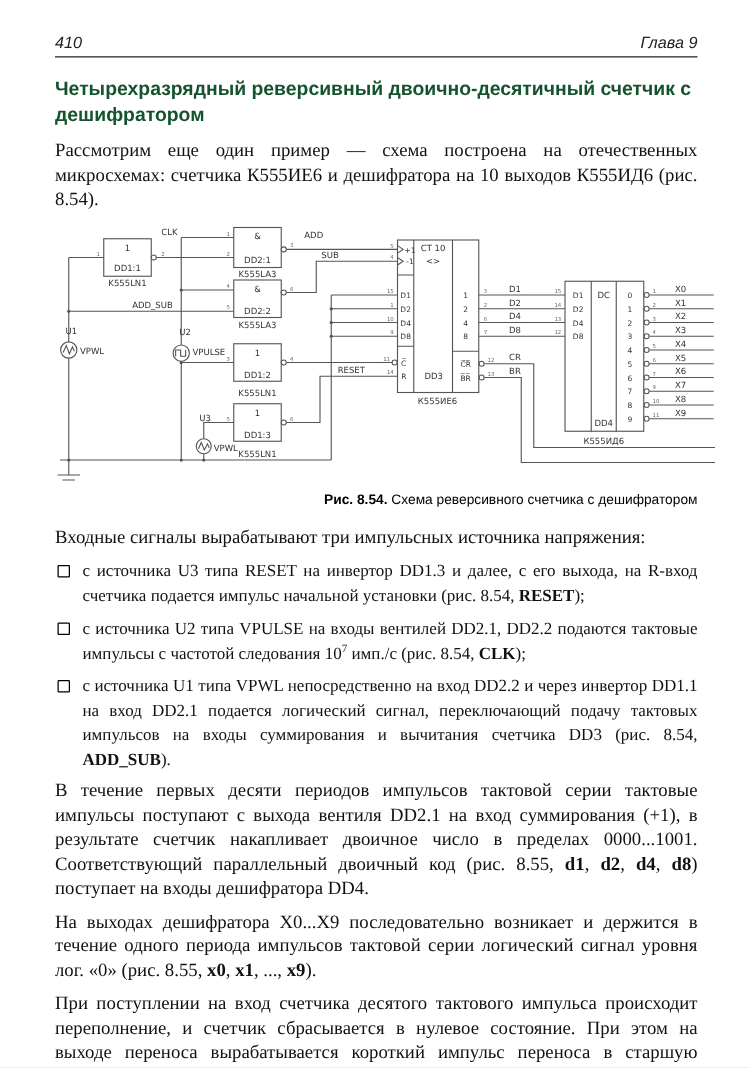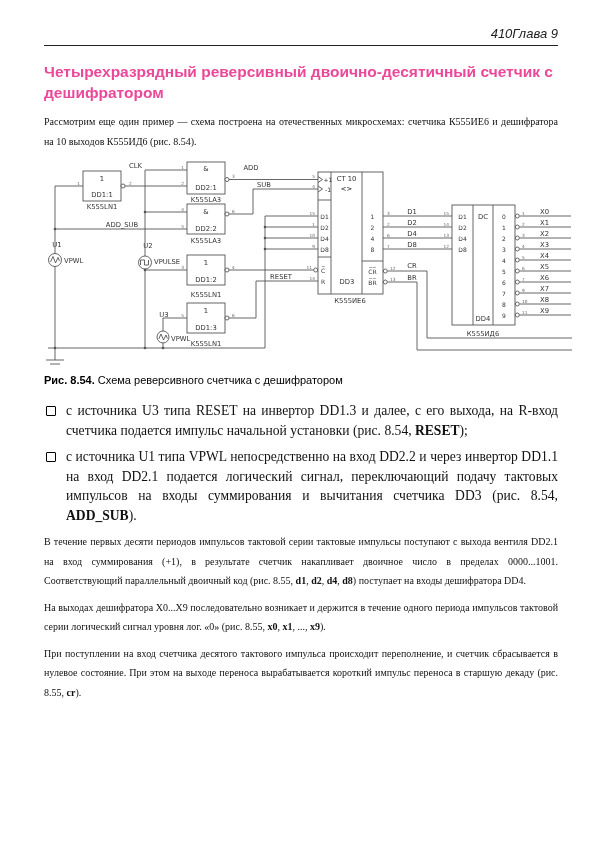--- a/index.html
+++ b/index.html
@@ -1,31 +1,31 @@
 <!DOCTYPE html>
 <html><head>
 <meta charset="utf-8">
 <style>
   html,body{margin:0;padding:0;background:#e8e8e8;}
   .page{
     width:600px;height:854px;box-sizing:border-box;
     padding:26px 42px 0 44px;background:#ffffff;margin:0 auto;
     font-family:"Liberation Serif",serif;color:#111;overflow:hidden;
   }
-  .hdr{display:flex;justify-content:flex-end;align-items:flex-end;
+  .hdr{display:flex;justify-content:space-between;align-items:flex-end;
     font:italic 13px "Liberation Sans",sans-serif;color:#222;
     padding-bottom:4px;border-bottom:1.5px solid #222;}
   h1{font-family:"Liberation Sans",sans-serif;font-weight:bold;
-    font-size:15.5px;line-height:21px;margin:15px 0 9px;color:#ec4899;}
-  p{font-size:10px;line-height:19.5px;text-align:justify;margin:0 0 7px;}
+    font-size:15.5px;line-height:21px;margin:15px 0 9px;color:#14532d;}
+  p{font-size:15px;line-height:19.5px;text-align:justify;margin:0 0 7px;}
   p.intro{margin-bottom:2px;}
   sup{font-size:9px;line-height:0;}
   .fig{margin:2px 0 0 -6px;}
   .fig svg{display:block;}
-  .cap{text-align:left;font:11px "Liberation Sans",sans-serif;color:#000;margin:3px 0 15px;}
+  .cap{text-align:right;font:11px "Liberation Sans",sans-serif;color:#000;margin:3px 0 15px;}
   .cap b{font-weight:bold;}
   .bullets{margin:2px 0 2px;}
   .b-item{display:flex;margin:0 0 7px;}
   .b-mark{width:8px;height:8px;border:1.6px solid #000;border-radius:1px;
     margin:5px 10px 0 2px;flex:none;}
   .b-text{flex:1;text-align:justify;font-size:13.6px;line-height:19.5px;}
   b{font-weight:bold;}
 </style>
 </head>
 <body>
@@ -278,28 +278,33 @@
           <text x="484" y="127.5" font-family="&quot;DejaVu Sans&quot;, sans-serif" font-size="4.3" fill="#666" text-anchor="start">7</text>
           <text x="484" y="138.5" font-family="&quot;DejaVu Sans&quot;, sans-serif" font-size="4.3" fill="#666" text-anchor="start">9</text>
           <text x="484" y="149.5" font-family="&quot;DejaVu Sans&quot;, sans-serif" font-size="4.3" fill="#666" text-anchor="start">10</text>
           <text x="484" y="160.5" font-family="&quot;DejaVu Sans&quot;, sans-serif" font-size="4.3" fill="#666" text-anchor="start">11</text>
         </g>
     </svg>
   </div>
 
   <div class="cap"><b>Рис. 8.54. </b><span>Схема реверсивного счетчика с дешифратором</span></div>
 
+  <p>Входные сигналы вырабатывают три импульсных источника напряжения:</p>
 
   <div class="bullets">
     <div class="b-item">
       <span class="b-mark"></span>
       <div class="b-text"><span>с источника U3 типа RESET на инвертор DD1.3 и далее, с его выхода, на R-вход счетчика подается импульс начальной установки (рис. 8.54, </span><b>RESET</b><span>);</span></div>
     </div>
     <div class="b-item">
       <span class="b-mark"></span>
+      <div class="b-text"><span>с источника U2 типа VPULSE на входы вентилей DD2.1, DD2.2 подаются тактовые импульсы с частотой следования 10</span><sup>7</sup><span> имп./с (рис. 8.54, </span><b>CLK</b><span>);</span></div>
+    </div>
+    <div class="b-item">
+      <span class="b-mark"></span>
       <div class="b-text"><span>с источника U1 типа VPWL непосредственно на вход DD2.2 и через инвертор DD1.1 на вход DD2.1 подается логический сигнал, переключающий подачу тактовых импульсов на входы суммирования и вычитания счетчика DD3 (рис. 8.54, </span><b>ADD_SUB</b><span>).</span></div>
     </div>
   </div>
 
   <p><span>В течение первых десяти периодов импульсов тактовой серии тактовые импульсы поступают с выхода вентиля DD2.1 на вход суммирования (+1), в результате счетчик накапливает двоичное число в пределах 0000...1001. Соответствующий параллельный двоичный код (рис. 8.55, </span><b>d1</b><span>, </span><b>d2</b><span>, </span><b>d4</b><span>, </span><b>d8</b><span>) поступает на входы дешифратора DD4.</span></p>
   <p><span>На выходах дешифратора X0...X9 последовательно возникает и держится в течение одного периода импульсов тактовой серии логический сигнал уровня лог. «0» (рис. 8.55, </span><b>x0</b><span>, </span><b>x1</b><span>, ..., </span><b>x9</b><span>).</span></p>
   <p><span>При поступлении на вход счетчика десятого тактового импульса происходит переполнение, и счетчик сбрасывается в нулевое состояние. При этом на выходе переноса вырабатывается короткий импульс переноса в старшую декаду (рис. 8.55, </span><b>cr</b><span>).</span></p>
 
 </div>
 

